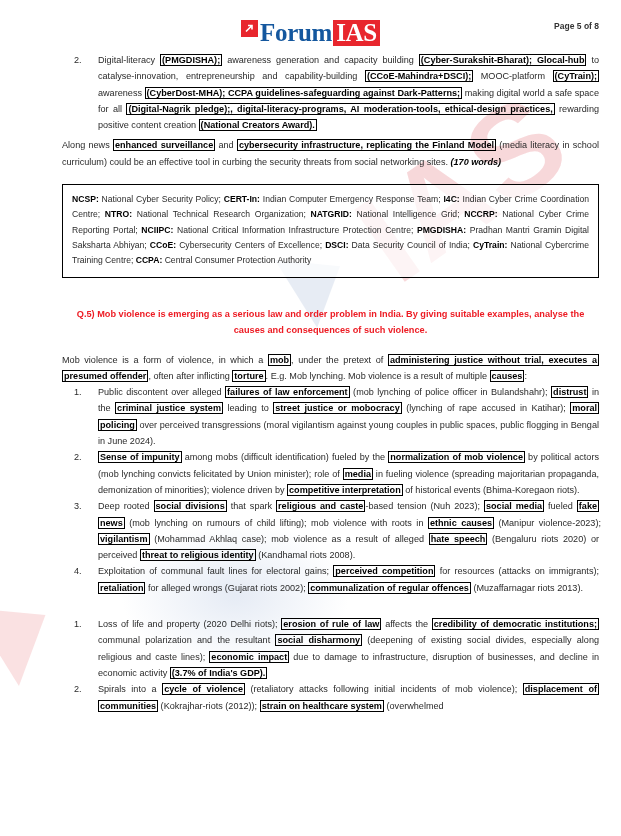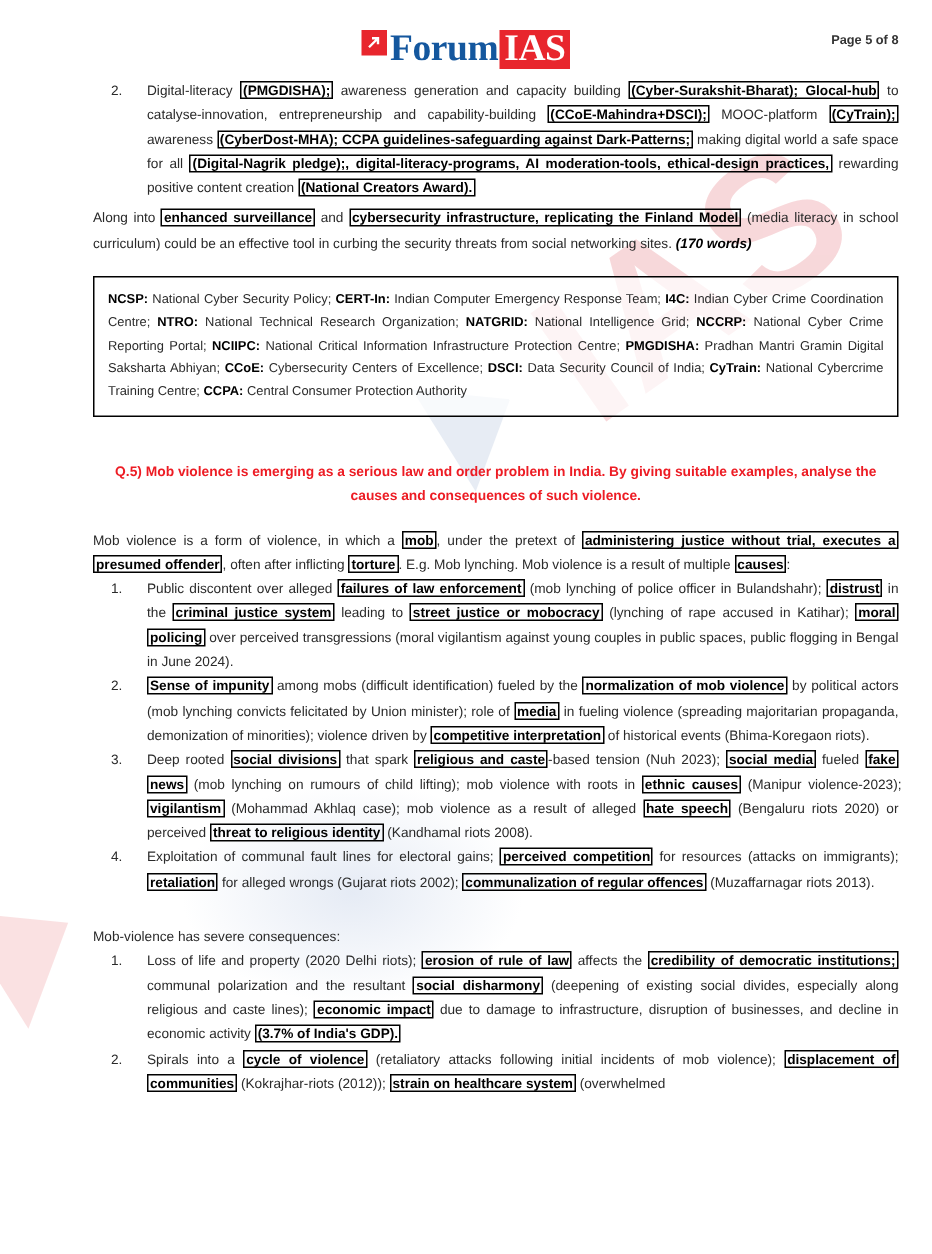--- a/index.html
+++ b/index.html
@@ -165,21 +165,21 @@
 
   <div class="content">
 
     <ol class="num">
       <li>
         <span class="mk">2.</span><span>Digital-literacy </span><span class="bx">(PMGDISHA);</span><span> awareness generation and capacity building </span><span class="bx">(Cyber-Surakshit-Bharat); Glocal-hub</span><span> to catalyse-innovation, entrepreneurship and capability-building </span><span class="bx">(CCoE-Mahindra+DSCI);</span><span> MOOC-platform </span><span class="bx">(CyTrain);</span><span> awareness </span><span class="bx">(CyberDost-MHA); CCPA guidelines-safeguarding against Dark-Patterns;</span><span> making digital world a safe space for all </span><span class="bx">(Digital-Nagrik pledge);, digital-literacy-programs, AI moderation-tools, ethical-design practices,</span><span> rewarding positive content creation </span><span class="bx">(National Creators Award).</span>
       </li>
     </ol>
 
     <div class="para m-left" style="margin-top:4px;">
-      <span>Along into </span><span class="bx">enhanced surveillance</span><span> and </span><span class="bx">cybersecurity infrastructure, replicating the Finland Model</span><span> (media literacy in school curriculum) could be an effective tool in curbing the security threats from social networking sites. </span><span style="font-style:italic;font-weight:bold;color:#000;">(170 words)</span>
+      <span>Along news </span><span class="bx">enhanced surveillance</span><span> and </span><span class="bx">cybersecurity infrastructure, replicating the Finland Model</span><span> (media literacy in school curriculum) could be an effective tool in curbing the security threats from social networking sites. </span><span style="font-style:italic;font-weight:bold;color:#000;">(170 words)</span>
     </div>
 
     <div class="abbr-box">
       <span id="abbr-holder"><b>NCSP:</b><span> National Cyber Security Policy; </span><b>CERT-In:</b><span> Indian Computer Emergency Response Team; </span><b>I4C:</b><span> Indian Cyber Crime Coordination Centre; </span><b>NTRO:</b><span> National Technical Research Organization; </span><b>NATGRID:</b><span> National Intelligence Grid; </span><b>NCCRP:</b><span> National Cyber Crime Reporting Portal; </span><b>NCIIPC:</b><span> National Critical Information Infrastructure Protection Centre; </span><b>PMGDISHA:</b><span> Pradhan Mantri Gramin Digital Saksharta Abhiyan; </span><b>CCoE:</b><span> Cybersecurity Centers of Excellence; </span><b>DSCI:</b><span> Data Security Council of India; </span><b>CyTrain:</b><span> National Cybercrime Training Centre; </span><b>CCPA:</b><span> Central Consumer Protection Authority</span></span>
     </div>
 
     <div class="qheading">Q.5) Mob violence is emerging as a serious law and order problem in India. By giving suitable examples, analyse the causes and consequences of such violence.</div>
 
 
     <div class="gap-b"></div>
@@ -190,21 +190,20 @@
 
     <ol class="num" id="causes-list">
         <li><span class="mk">1.</span><span>Public discontent over alleged </span><span class="bx">failures of law enforcement</span><span> (mob lynching of police officer in Bulandshahr); </span><span class="bx">distrust</span><span> in the </span><span class="bx">criminal justice system</span><span> leading to </span><span class="bx">street justice or mobocracy</span><span> (lynching of rape accused in Katihar); </span><span class="bx">moral policing</span><span> over perceived transgressions (moral vigilantism against young couples in public spaces, public flogging in Bengal in June 2024).</span></li>
         <li><span class="mk">2.</span><span class="bx">Sense of impunity</span><span> among mobs (difficult identification) fueled by the </span><span class="bx">normalization of mob violence</span><span> by political actors (mob lynching convicts felicitated by Union minister); role of </span><span class="bx">media</span><span> in fueling violence (spreading majoritarian propaganda, demonization of minorities); violence driven by </span><span class="bx">competitive interpretation</span><span> of historical events (Bhima-Koregaon riots).</span></li>
         <li><span class="mk">3.</span><span>Deep rooted </span><span class="bx">social divisions</span><span> that spark </span><span class="bx">religious and caste</span><span>-based tension (Nuh 2023); </span><span class="bx">social media</span><span> fueled </span><span class="bx">fake news</span><span> (mob lynching on rumours of child lifting); mob violence with roots in </span><span class="bx">ethnic causes</span><span> (Manipur violence-2023); </span><span class="bx">vigilantism</span><span> (Mohammad Akhlaq case); mob violence as a result of alleged </span><span class="bx">hate speech</span><span> (Bengaluru riots 2020) or perceived </span><span class="bx">threat to religious identity</span><span> (Kandhamal riots 2008).</span></li>
         <li><span class="mk">4.</span><span>Exploitation of communal fault lines for electoral gains; </span><span class="bx">perceived competition</span><span> for resources (attacks on immigrants); </span><span class="bx">retaliation</span><span> for alleged wrongs (Gujarat riots 2002); </span><span class="bx">communalization of regular offences</span><span> (Muzaffarnagar riots 2013).</span></li>
       </ol>
 
     <div class="gap-a"></div>
 
-    <div class="para m-left">Mob-violence has severe consequences:</div>
 
     <ol class="num" id="consequences-list">
         <li><span class="mk">1.</span><span>Loss of life and property (2020 Delhi riots); </span><span class="bx">erosion of rule of law</span><span> affects the </span><span class="bx">credibility of democratic institutions;</span><span> communal polarization and the resultant </span><span class="bx">social disharmony</span><span> (deepening of existing social divides, especially along religious and caste lines); </span><span class="bx">economic impact</span><span> due to damage to infrastructure, disruption of businesses, and decline in economic activity </span><span class="bx">(3.7% of India's GDP).</span></li>
         <li><span class="mk">2.</span><span>Spirals into a </span><span class="bx">cycle of violence</span><span> (retaliatory attacks following initial incidents of mob violence); </span><span class="bx">displacement of communities</span><span> (Kokrajhar-riots (2012)); </span><span class="bx">strain on healthcare system</span><span> (overwhelmed</span></li>
       </ol>
 
   </div>
 </div>
 
 </body></html>

